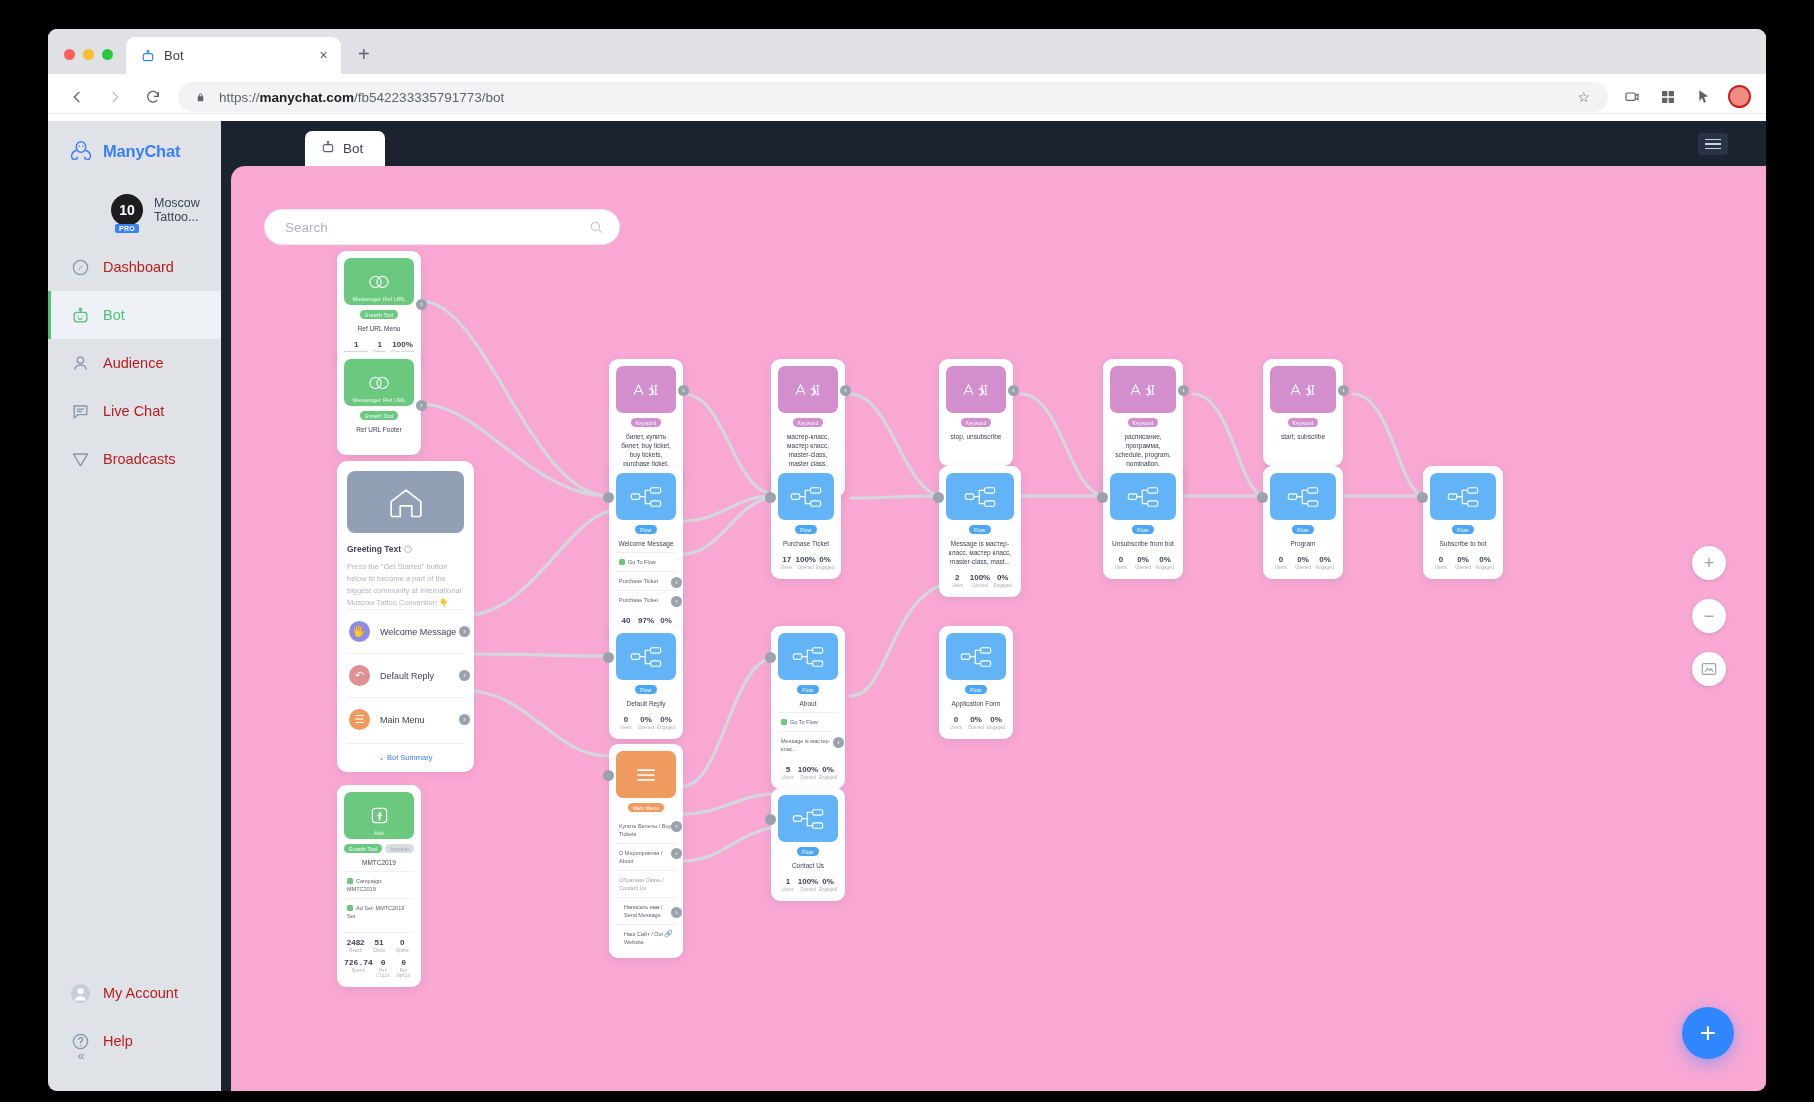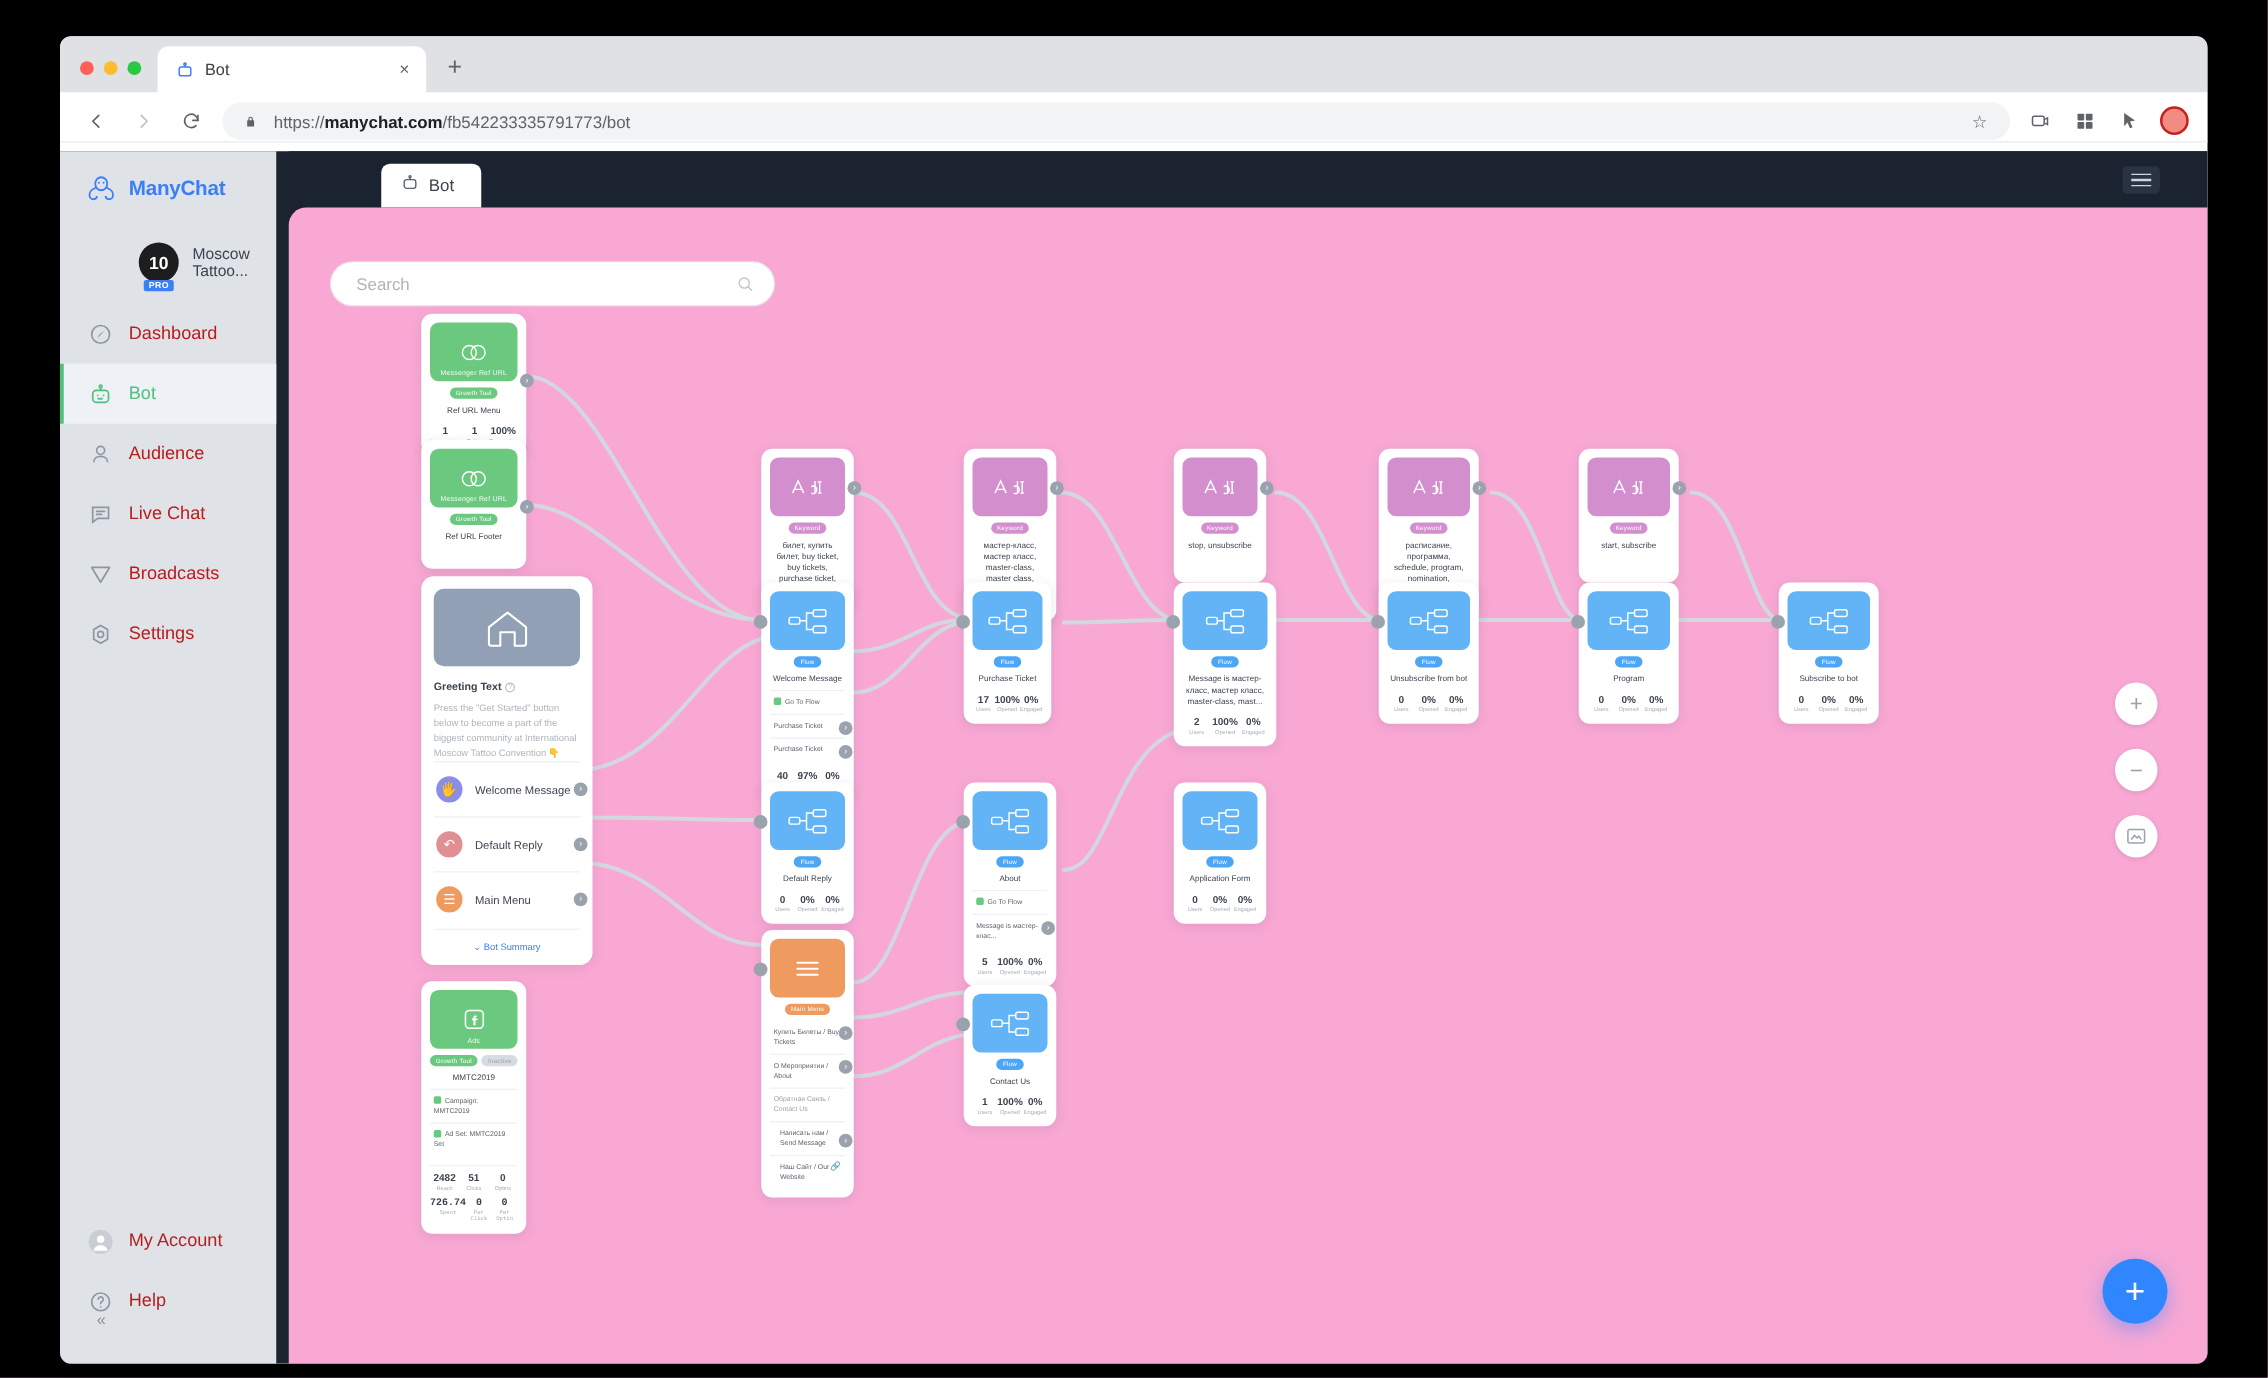--- a/index.html
+++ b/index.html
@@ -514,29 +514,20 @@
           <span class="nav-label">Live Chat</span>
         </div>
         <div class="navitem">
           <span class="nav-ic">
             <svg width="19" height="19" viewBox="0 0 24 24" fill="none" stroke="#8e96a1" stroke-width="1.7" stroke-linejoin="round">
                 <path d="M3 5h18l-9 15z"></path>
               </svg>
           </span>
           <span class="nav-label">Broadcasts</span>
         </div>
-        <div class="navitem">
-          <span class="nav-ic">
-            <svg width="19" height="19" viewBox="0 0 24 24" fill="none" stroke="#8e96a1" stroke-width="1.7">
-                <path d="M12 3l7 4v10l-7 4-7-4V7z"></path>
-                <circle cx="12" cy="12" r="3"></circle>
-              </svg>
-          </span>
-          <span class="nav-label">Settings</span>
-        </div>
       </div>
 
       <div id="nav-bottom">
         <div class="navitem">
           <span class="nav-ic">
             <svg width="21" height="21" viewBox="0 0 24 24">
                 <circle cx="12" cy="12" r="11" fill="#c9ced6"></circle>
                 <circle cx="12" cy="9.5" r="3.4" fill="#fff"></circle>
                 <path d="M5.5 20c.8-3.4 3.4-5 6.5-5s5.7 1.6 6.5 5z" fill="#fff"></path>
               </svg>

